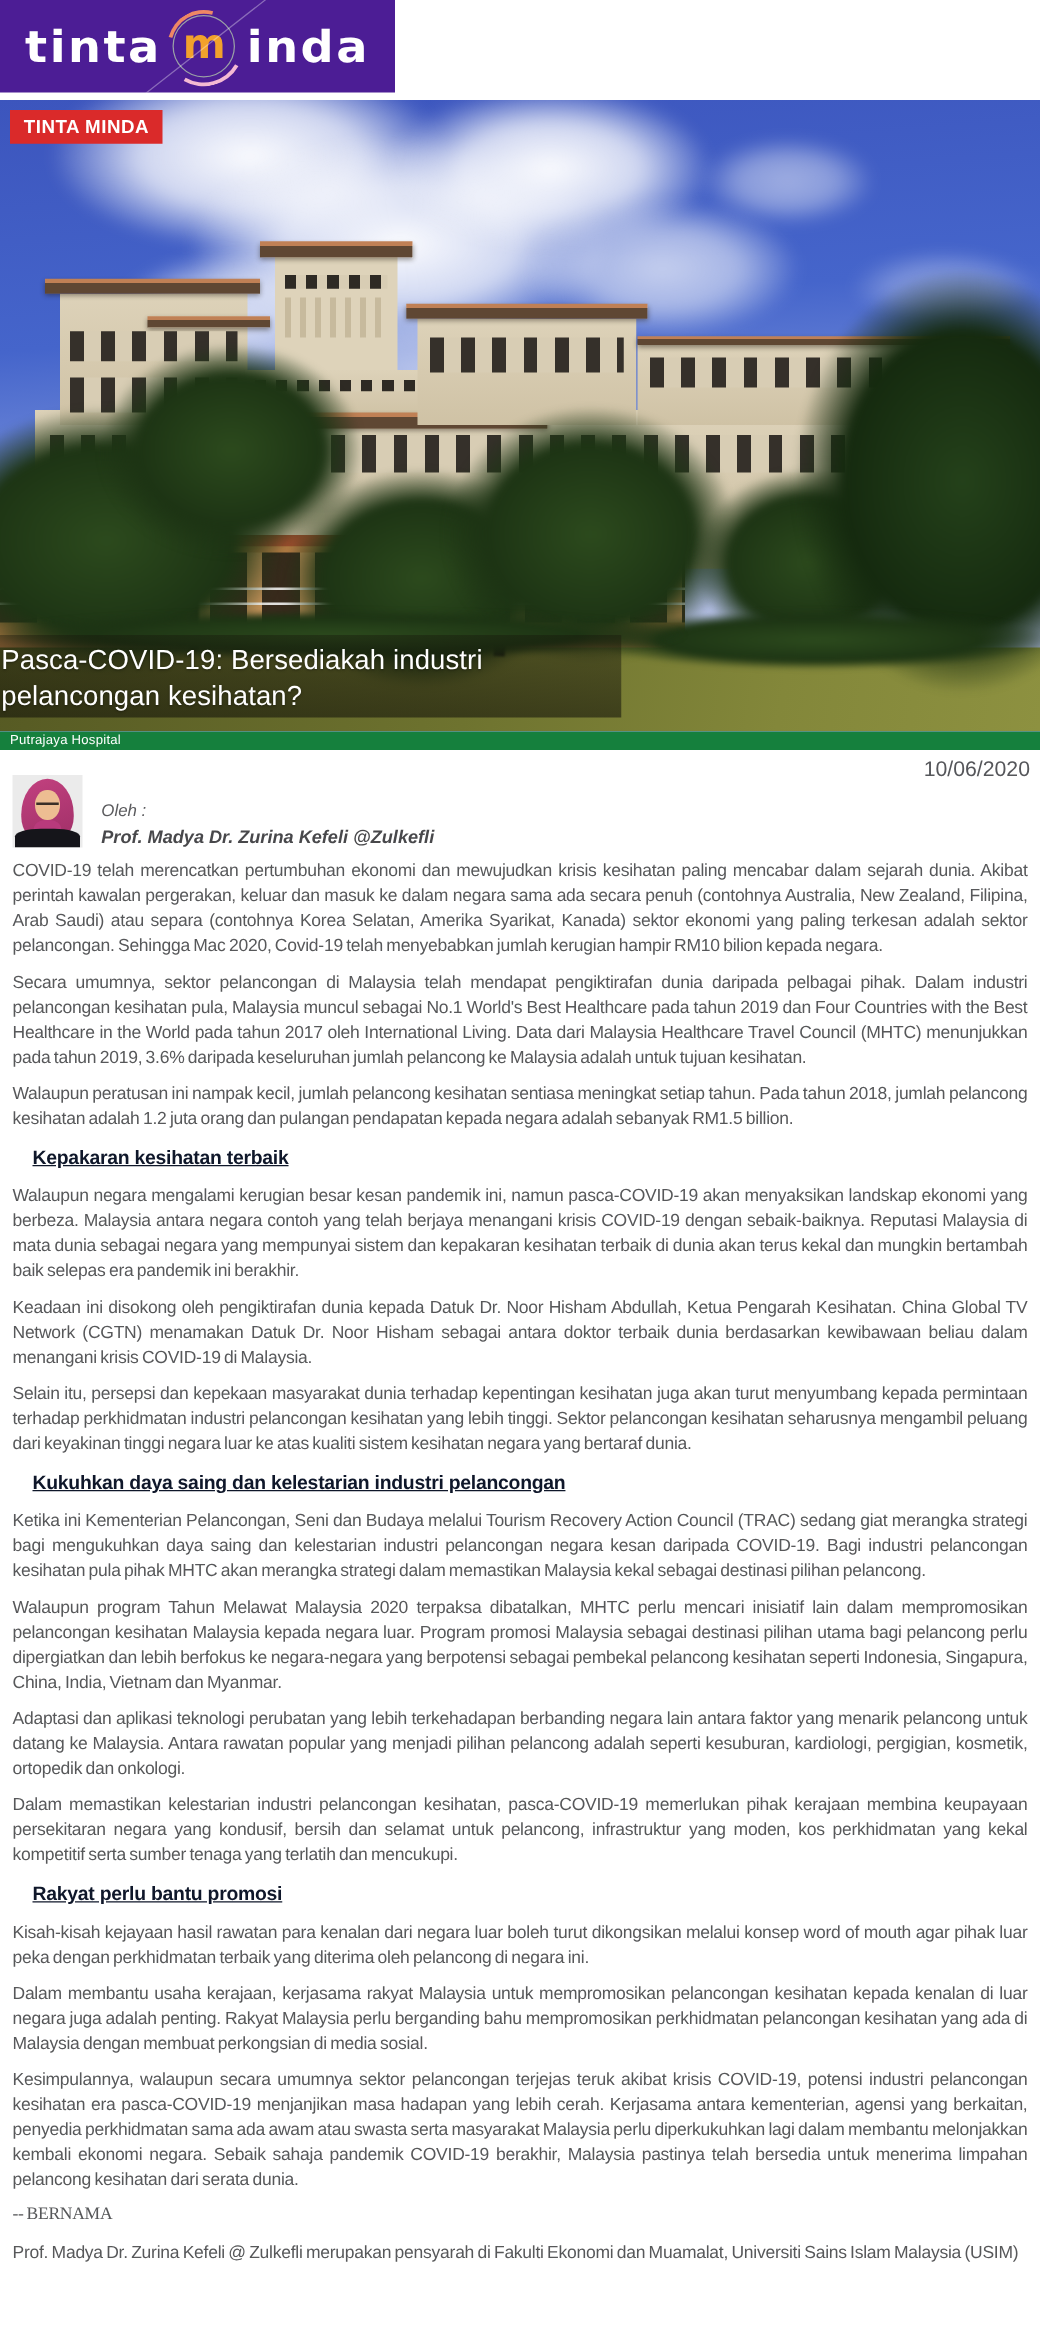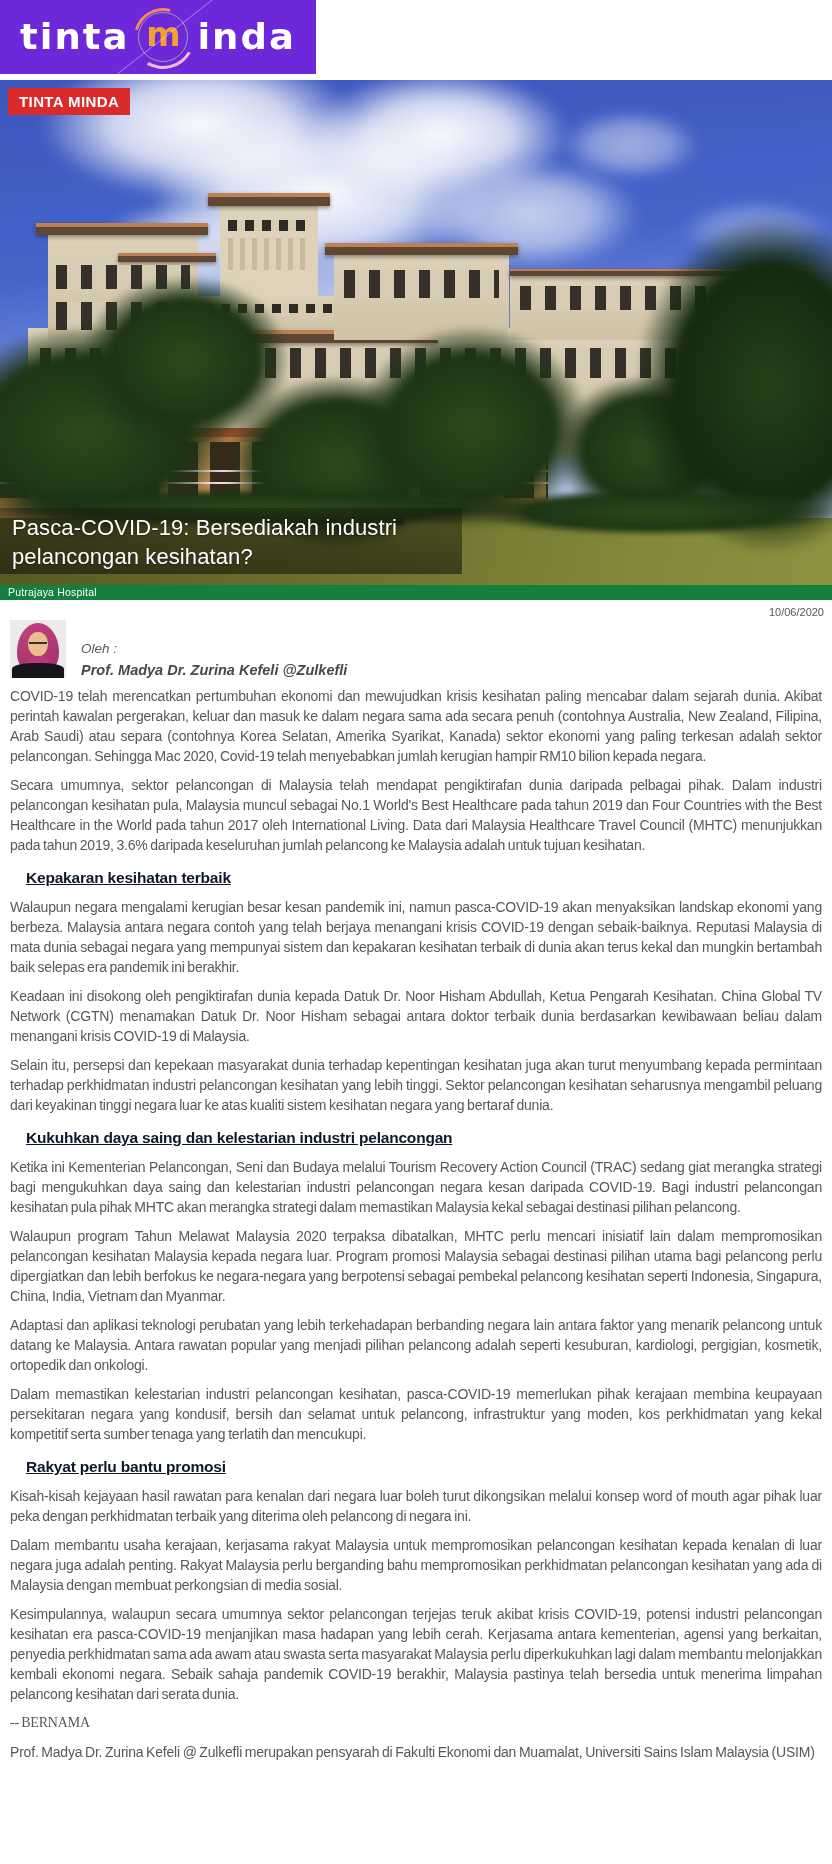--- a/index.html
+++ b/index.html
@@ -1,21 +1,21 @@
 <!DOCTYPE html>
 <html><head>
 <meta charset="utf-8">
 <style>
   * { box-sizing: border-box; }
   html,body { margin:0; padding:0; background:#ffffff; }
   body { width:832px; font-family:"Liberation Sans", sans-serif; }
 
   
   .header-wrap { height:80px; background:#ffffff; }
-  .logo-box { width:316px; height:74px; background:#6d28d9; display:flex; align-items:center;
+  .logo-box { width:316px; height:74px; background:#4c1d95; display:flex; align-items:center;
               justify-content:center; gap:7px; position:relative; overflow:hidden; cursor:pointer; }
   .lg-word { color:#fff; font-size:37px; font-weight:800; letter-spacing:2px; line-height:1;
              font-family:"DejaVu Sans", sans-serif; transform:scaleY(.95); }
   .lg-circle { position:relative; width:50px; height:50px; border:1px solid #9aa0a6; border-radius:50%;
                display:flex; align-items:center; justify-content:center; margin:0 2px; flex:0 0 auto; }
   .lg-m { color:#f2a12c; font-size:33px; font-weight:800; line-height:1; padding-bottom:5px;
           font-family:"DejaVu Sans", sans-serif; }
   .arc { position:absolute; border-radius:50%; border:3px solid transparent; }
   .a1 { inset:-5px; border-top-color:#ee8765; transform:rotate(-30deg); }
   .a2 { inset:-8px; border-bottom-color:#f4bad3; transform:rotate(-15deg); }
@@ -36,32 +36,32 @@
   .trunk { background:#1f1a12; filter:blur(1px); }
   .grass { left:0; width:832px; background:linear-gradient(100deg,#565a23,#6e732f 45%,#83873a 75%,#8d9140); }
   .ob { background:#b97e46; overflow:hidden; }
   .ob-roof { position:absolute; left:0; top:0; right:0; height:9px; background:#a14f2f; }
   .ob-open { position:absolute; left:0; top:14px; right:0; height:56px;
              background:repeating-linear-gradient(90deg,#382a1c 0 30px,#c9955c 30px 42px); }
   .ob-rail { position:absolute; left:0; right:0; height:2px; background:rgba(255,255,255,.85); }
 
   .badge { position:absolute; top:8px; left:8px; background:#da2a2a; color:#fff; font-weight:700;
            font-size:15px; letter-spacing:.4px; padding:5px 11px; z-index:10; cursor:pointer; }
-  .title-overlay { position:absolute; left:0; top:428px; width:462px; height:66px; z-index:9;
+  .title-overlay { position:absolute; left:0; top:428px; width:497px; height:66px; z-index:9;
                    background:linear-gradient(180deg,rgba(22,20,10,.38),rgba(14,13,7,.55));
-                   padding:5px 12px; }
+                   padding:5px 1px; }
   .title-overlay h1 { margin:0; color:#fff; font-size:22px; line-height:29px; font-weight:500;
                       max-width:432px; letter-spacing:.1px; text-shadow:0 1px 2px rgba(0,0,0,.4); }
 
   .caption-bar { height:15px; background:#15803d; color:#ffffff; font-size:10.5px; line-height:15px;
                  padding-left:8px; letter-spacing:.2px; }
 
   
   .meta { position:relative; padding:6px 10px 8px; height:86px; }
-  .date { position:absolute; right:8px; top:6px; font-size:11px; color:#55565a; }
+  .date { position:absolute; right:8px; top:6px; font-size:17px; color:#55565a; }
   .author-row { display:flex; align-items:flex-end; padding-top:14px; }
   .avatar { position:relative; width:56px; height:58px; background:#ebebeb; overflow:hidden; flex:0 0 auto; }
   .av-hijab { position:absolute; left:7px; top:3px; width:42px; height:52px;
               background:linear-gradient(160deg,#c2417f,#9f2f67); border-radius:50% 50% 45% 45% / 55% 55% 42% 42%; }
   .av-face { position:absolute; left:18px; top:12px; width:20px; height:24px; background:#edbd92; border-radius:48%; }
   .av-glasses { position:absolute; left:19px; top:22px; width:18px; height:4px; border-top:2px solid #3a2f28; }
   .av-jacket { position:absolute; bottom:0; left:2px; width:52px; height:15px; background:#15151a; border-radius:40% 40% 0 0; }
   .av-scarf { position:absolute; left:17px; top:36px; width:22px; height:18px; background:#b93a7c; border-radius:40%; }
   .author-info { padding-left:15px; padding-top:2px; }
   .oleh { font-style:italic; font-size:13.5px; color:#5b5b5e; margin-bottom:6px; }
@@ -170,20 +170,21 @@
     <div class="author-info">
       <div class="oleh">Oleh :</div>
       <div class="author-name">Prof. Madya Dr. Zurina Kefeli @Zulkefli</div>
     </div>
   </div>
 </div>
 
 <article>
   <p>COVID-19 telah merencatkan pertumbuhan ekonomi dan mewujudkan krisis kesihatan paling mencabar dalam sejarah dunia. Akibat perintah kawalan pergerakan, keluar dan masuk ke dalam negara sama ada secara penuh (contohnya Australia, New Zealand, Filipina, Arab Saudi) atau separa (contohnya Korea Selatan, Amerika Syarikat, Kanada) sektor ekonomi yang paling terkesan adalah sektor pelancongan. Sehingga Mac 2020, Covid-19 telah menyebabkan jumlah kerugian hampir RM10 bilion kepada negara.</p>
   <p>Secara umumnya, sektor pelancongan di Malaysia telah mendapat pengiktirafan dunia daripada pelbagai pihak. Dalam industri pelancongan kesihatan pula, Malaysia muncul sebagai No.1 World's Best Healthcare pada tahun 2019 dan Four Countries with the Best Healthcare in the World pada tahun 2017 oleh International Living. Data dari Malaysia Healthcare Travel Council (MHTC) menunjukkan pada tahun 2019, 3.6% daripada keseluruhan jumlah pelancong ke Malaysia adalah untuk tujuan kesihatan.</p>
+  <p>Walaupun peratusan ini nampak kecil, jumlah pelancong kesihatan sentiasa meningkat setiap tahun. Pada tahun 2018, jumlah pelancong kesihatan adalah 1.2 juta orang dan pulangan pendapatan kepada negara adalah sebanyak RM1.5 billion.</p>
   <h2 class="section">Kepakaran kesihatan terbaik</h2>
   <p>Walaupun negara mengalami kerugian besar kesan pandemik ini, namun pasca-COVID-19 akan menyaksikan landskap ekonomi yang berbeza. Malaysia antara negara contoh yang telah berjaya menangani krisis COVID-19 dengan sebaik-baiknya. Reputasi Malaysia di mata dunia sebagai negara yang mempunyai sistem dan kepakaran kesihatan terbaik di dunia akan terus kekal dan mungkin bertambah baik selepas era pandemik ini berakhir.</p>
   <p>Keadaan ini disokong oleh pengiktirafan dunia kepada Datuk Dr. Noor Hisham Abdullah, Ketua Pengarah Kesihatan. China Global TV Network (CGTN) menamakan Datuk Dr. Noor Hisham sebagai antara doktor terbaik dunia berdasarkan kewibawaan beliau dalam menangani krisis COVID-19 di Malaysia.</p>
   <p>Selain itu, persepsi dan kepekaan masyarakat dunia terhadap kepentingan kesihatan juga akan turut menyumbang kepada permintaan terhadap perkhidmatan industri pelancongan kesihatan yang lebih tinggi. Sektor pelancongan kesihatan seharusnya mengambil peluang dari keyakinan tinggi negara luar ke atas kualiti sistem kesihatan negara yang bertaraf dunia.</p>
   <h2 class="section">Kukuhkan daya saing dan kelestarian industri pelancongan</h2>
   <p>Ketika ini Kementerian Pelancongan, Seni dan Budaya melalui Tourism Recovery Action Council (TRAC) sedang giat merangka strategi bagi mengukuhkan daya saing dan kelestarian industri pelancongan negara kesan daripada COVID-19. Bagi industri pelancongan kesihatan pula pihak MHTC akan merangka strategi dalam memastikan Malaysia kekal sebagai destinasi pilihan pelancong.</p>
   <p>Walaupun program Tahun Melawat Malaysia 2020 terpaksa dibatalkan, MHTC perlu mencari inisiatif lain dalam mempromosikan pelancongan kesihatan Malaysia kepada negara luar. Program promosi Malaysia sebagai destinasi pilihan utama bagi pelancong perlu dipergiatkan dan lebih berfokus ke negara-negara yang berpotensi sebagai pembekal pelancong kesihatan seperti Indonesia, Singapura, China, India, Vietnam dan Myanmar.</p>
   <p>Adaptasi dan aplikasi teknologi perubatan yang lebih terkehadapan berbanding negara lain antara faktor yang menarik pelancong untuk datang ke Malaysia. Antara rawatan popular yang menjadi pilihan pelancong adalah seperti kesuburan, kardiologi, pergigian, kosmetik, ortopedik dan onkologi.</p>
   <p>Dalam memastikan kelestarian industri pelancongan kesihatan, pasca-COVID-19 memerlukan pihak kerajaan membina keupayaan persekitaran negara yang kondusif, bersih dan selamat untuk pelancong, infrastruktur yang moden, kos perkhidmatan yang kekal kompetitif serta sumber tenaga yang terlatih dan mencukupi.</p>
   <h2 class="section">Rakyat perlu bantu promosi</h2>

